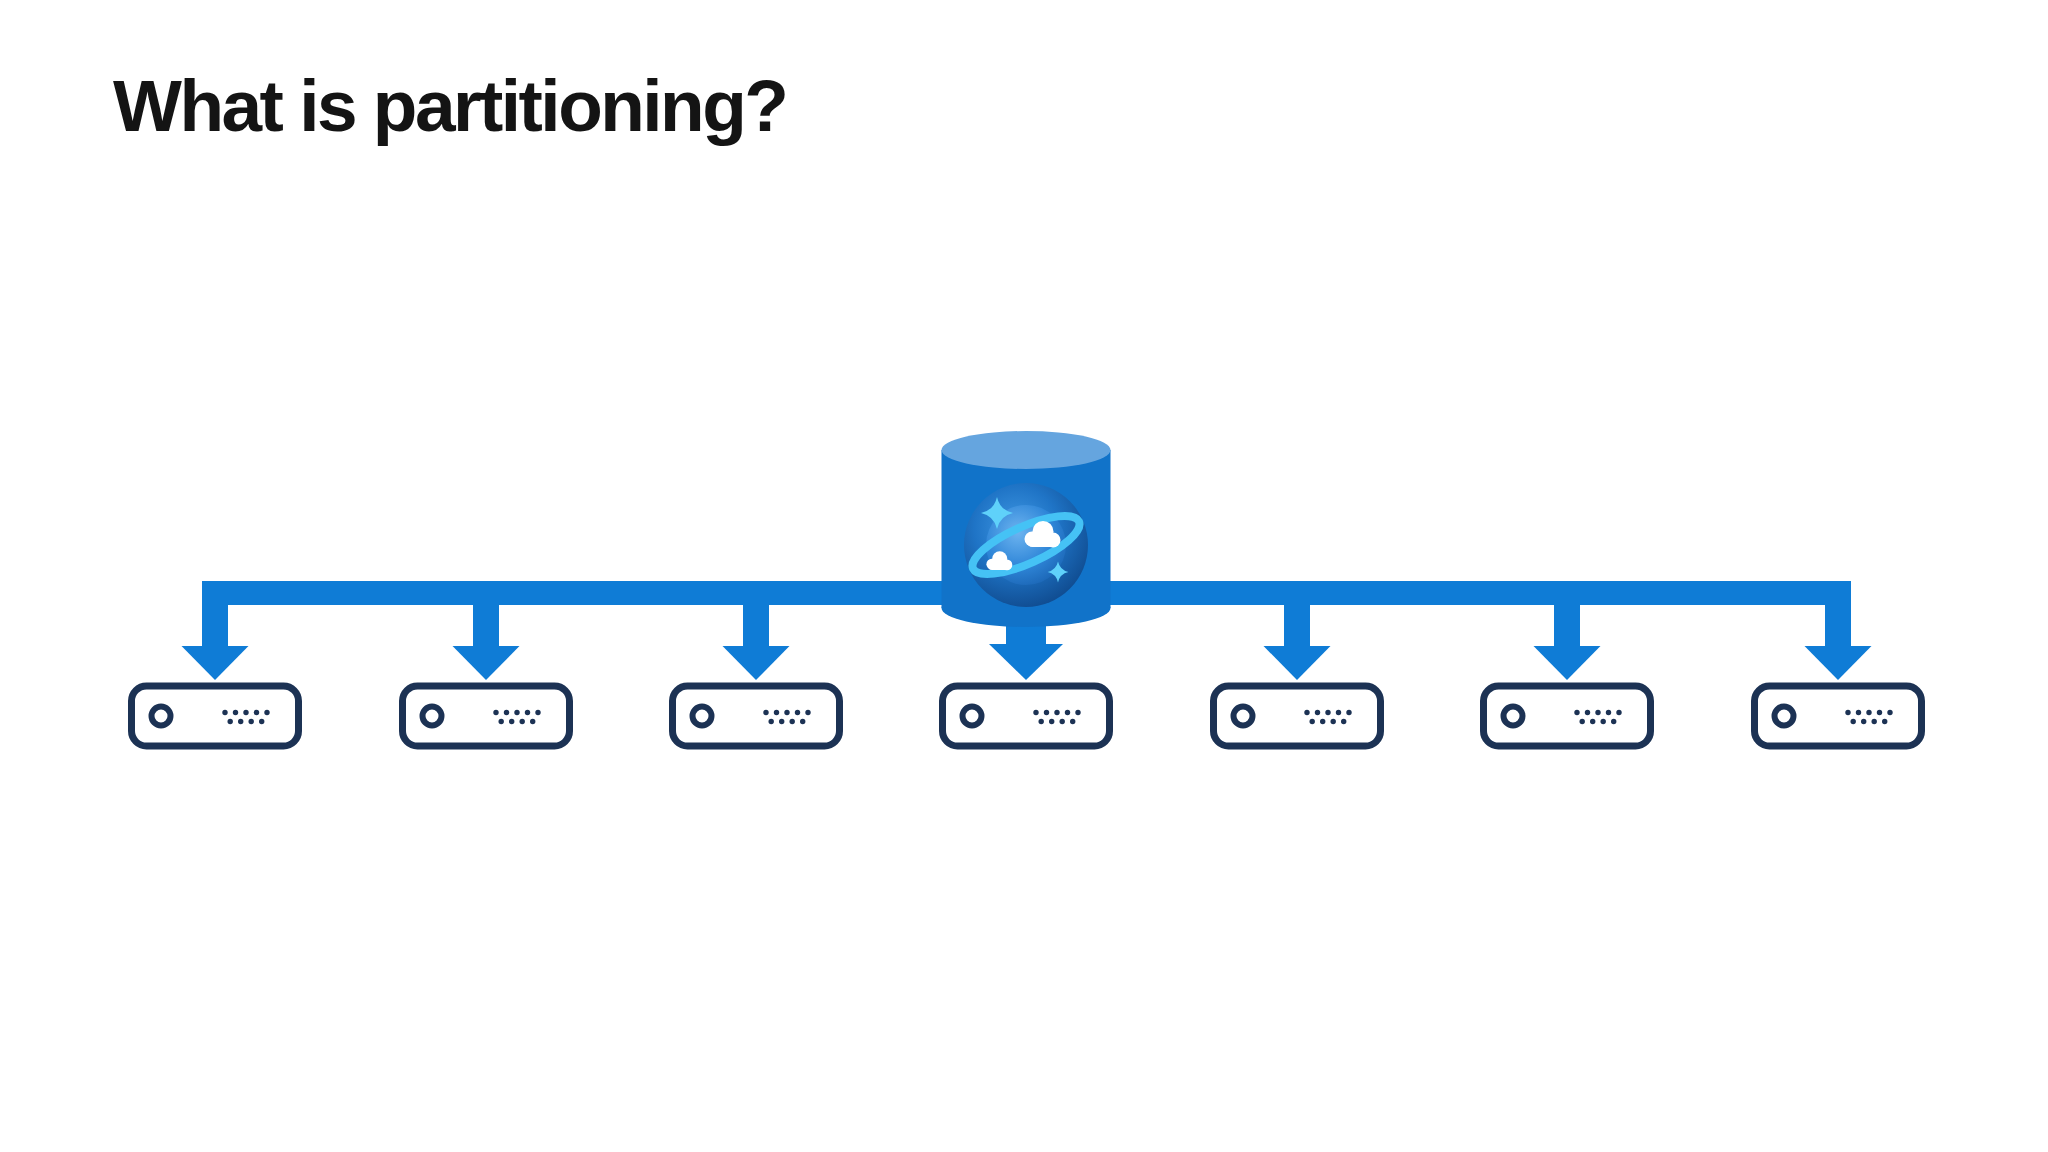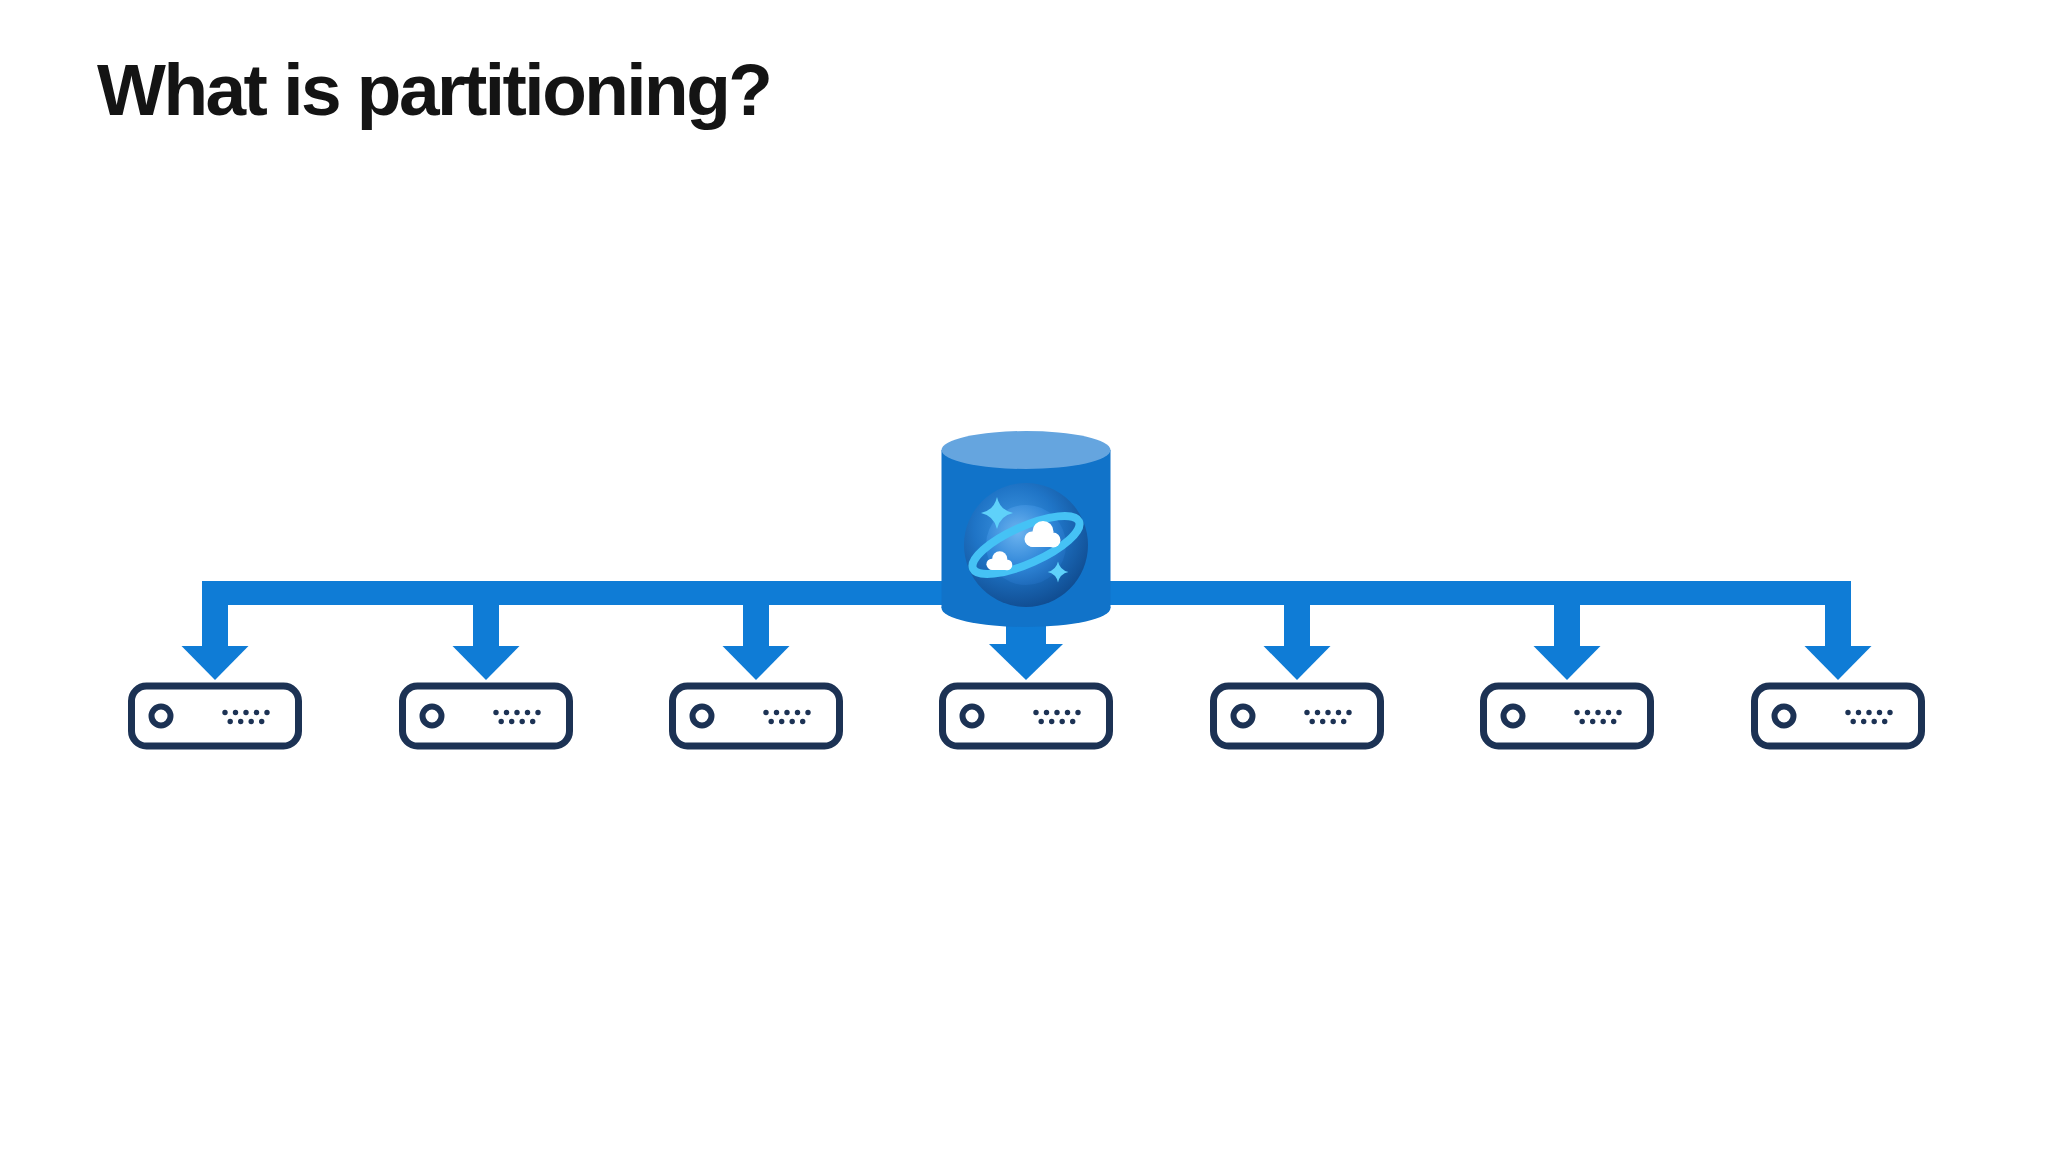--- a/index.html
+++ b/index.html
@@ -8,21 +8,21 @@
     width: 2048px;
     height: 1152px;
     background: #ffffff;
     overflow: hidden;
     font-family: "Liberation Sans", sans-serif;
   }
   .slide-title {
     position: absolute;
     left: 97px;
     top: 48px;
-    margin: 0;
+    margin: 16px;
     font-size: 73px;
     font-weight: 700;
     letter-spacing: -2.5px;
     color: #141414;
     font-family: "Liberation Sans", sans-serif;
   }
   .diagram-svg {
     position: absolute;
     left: 0;
     top: 0;

